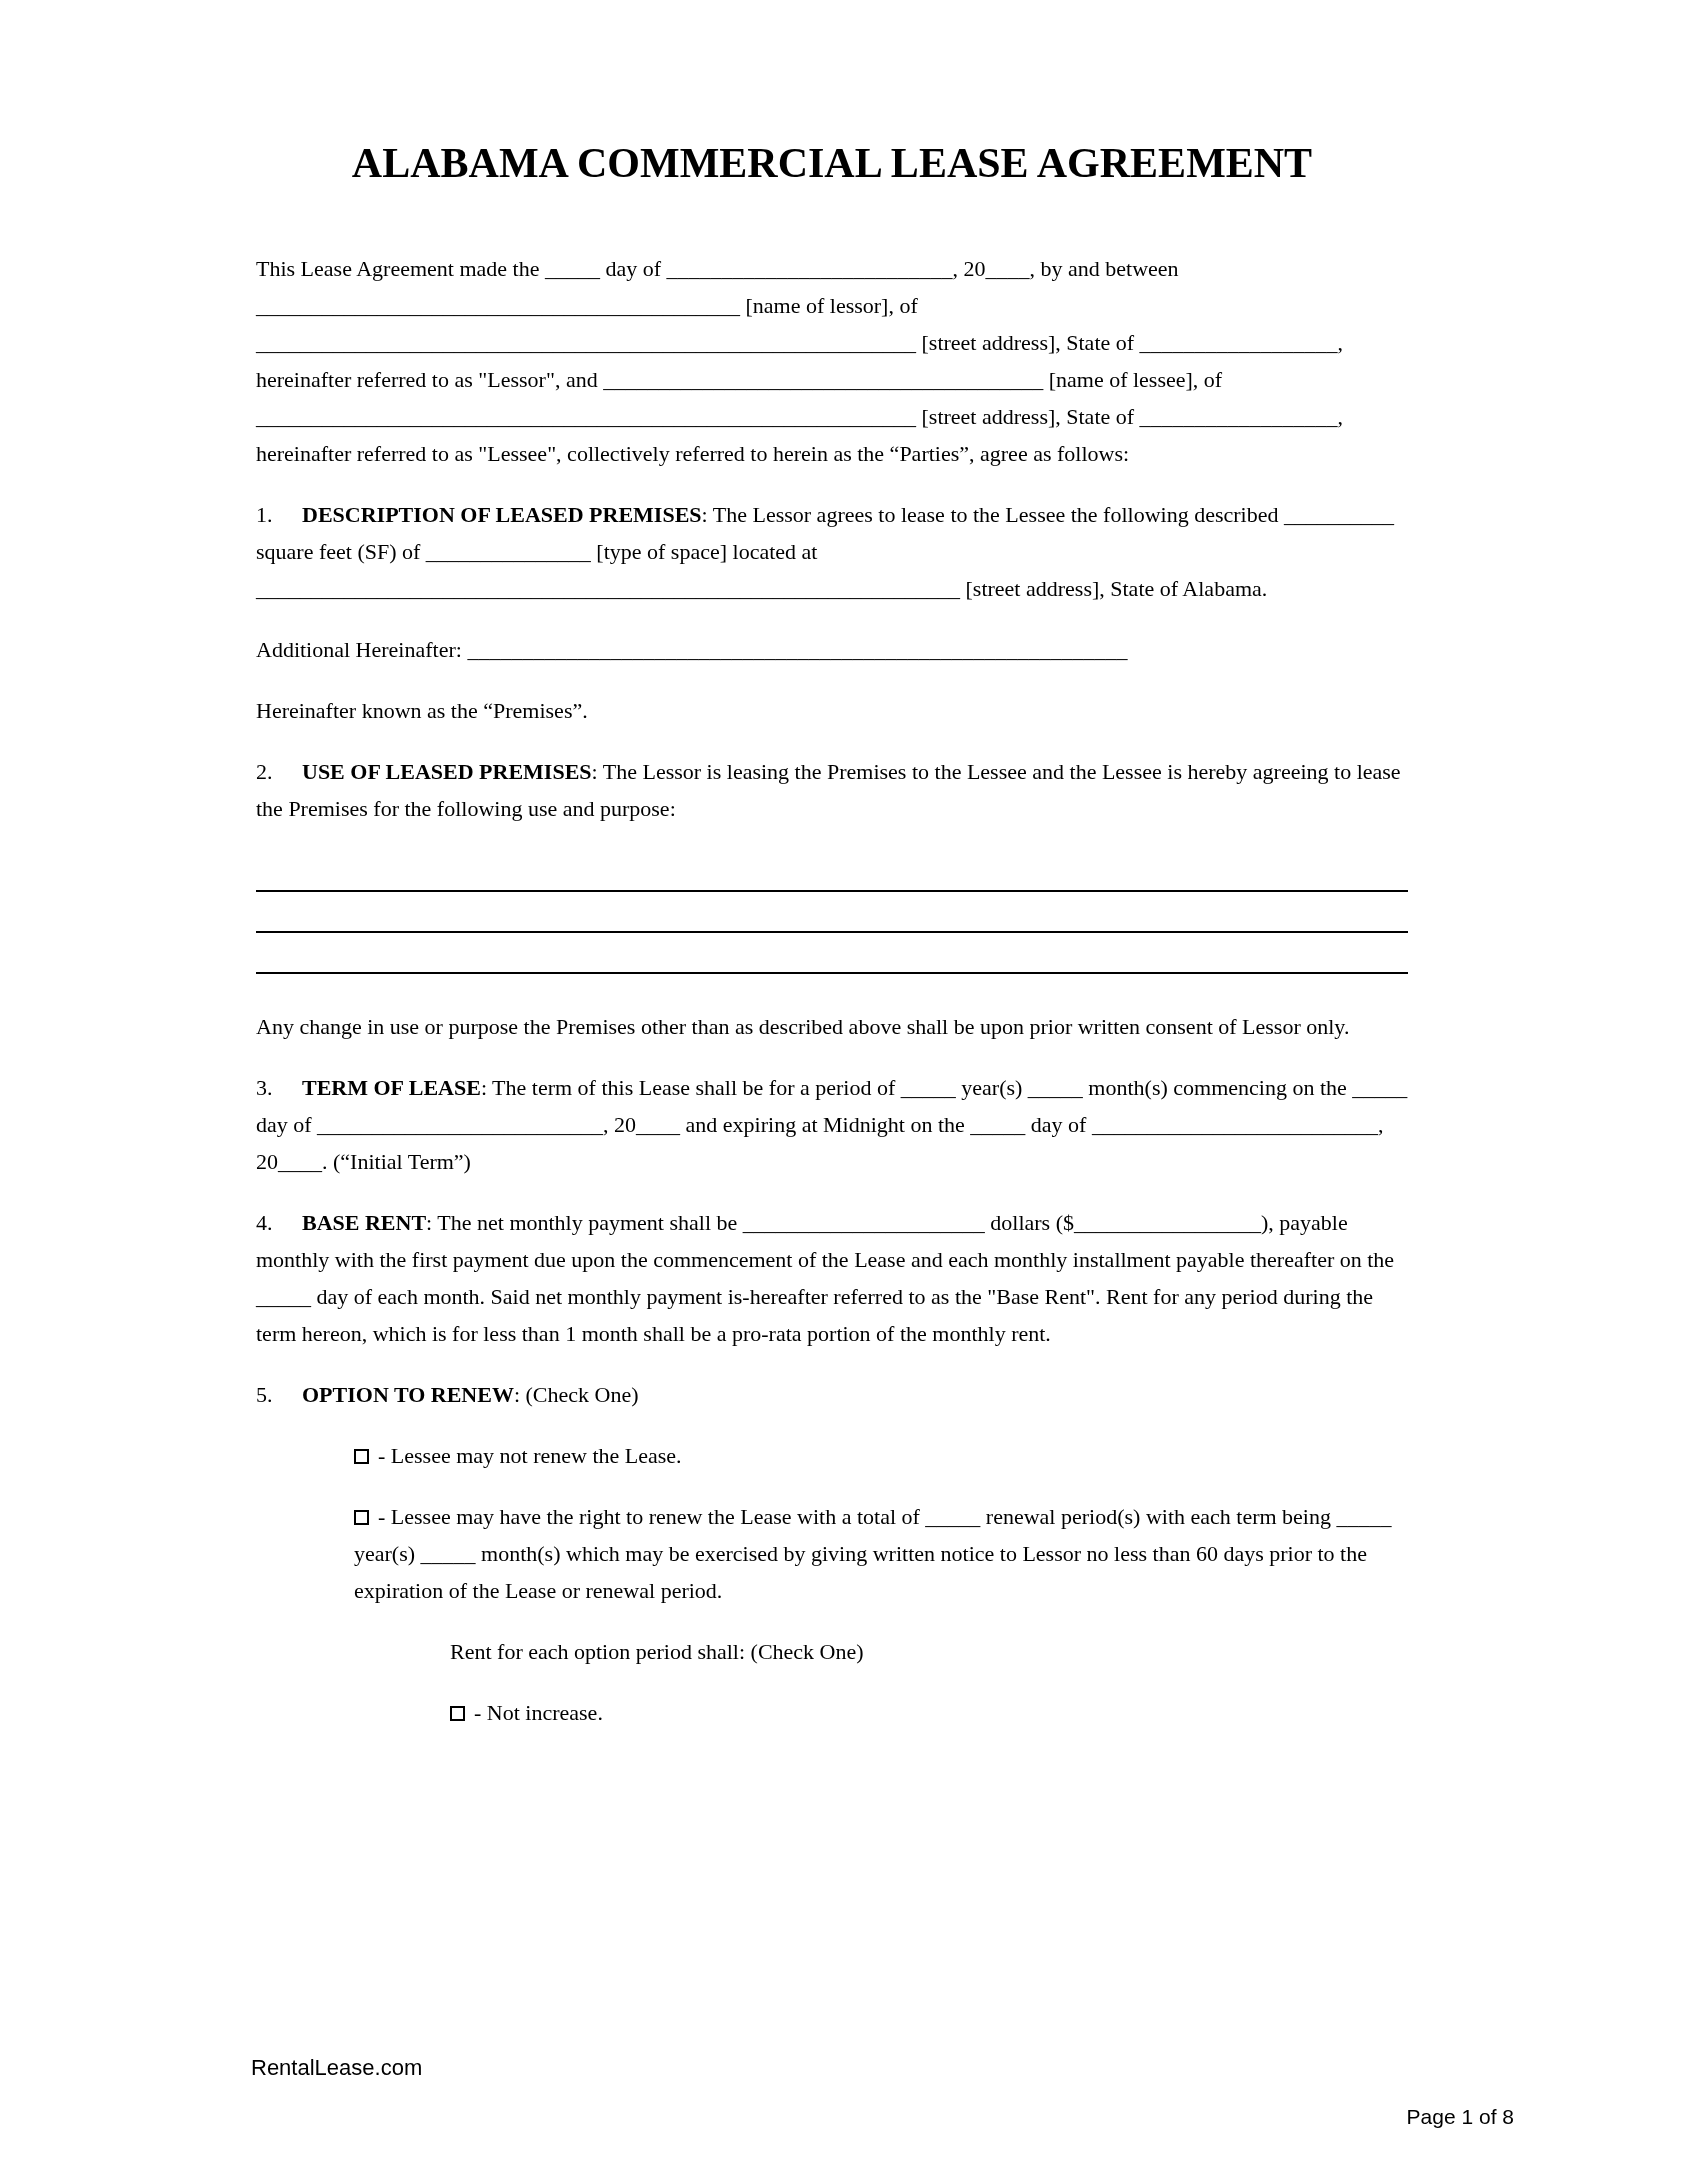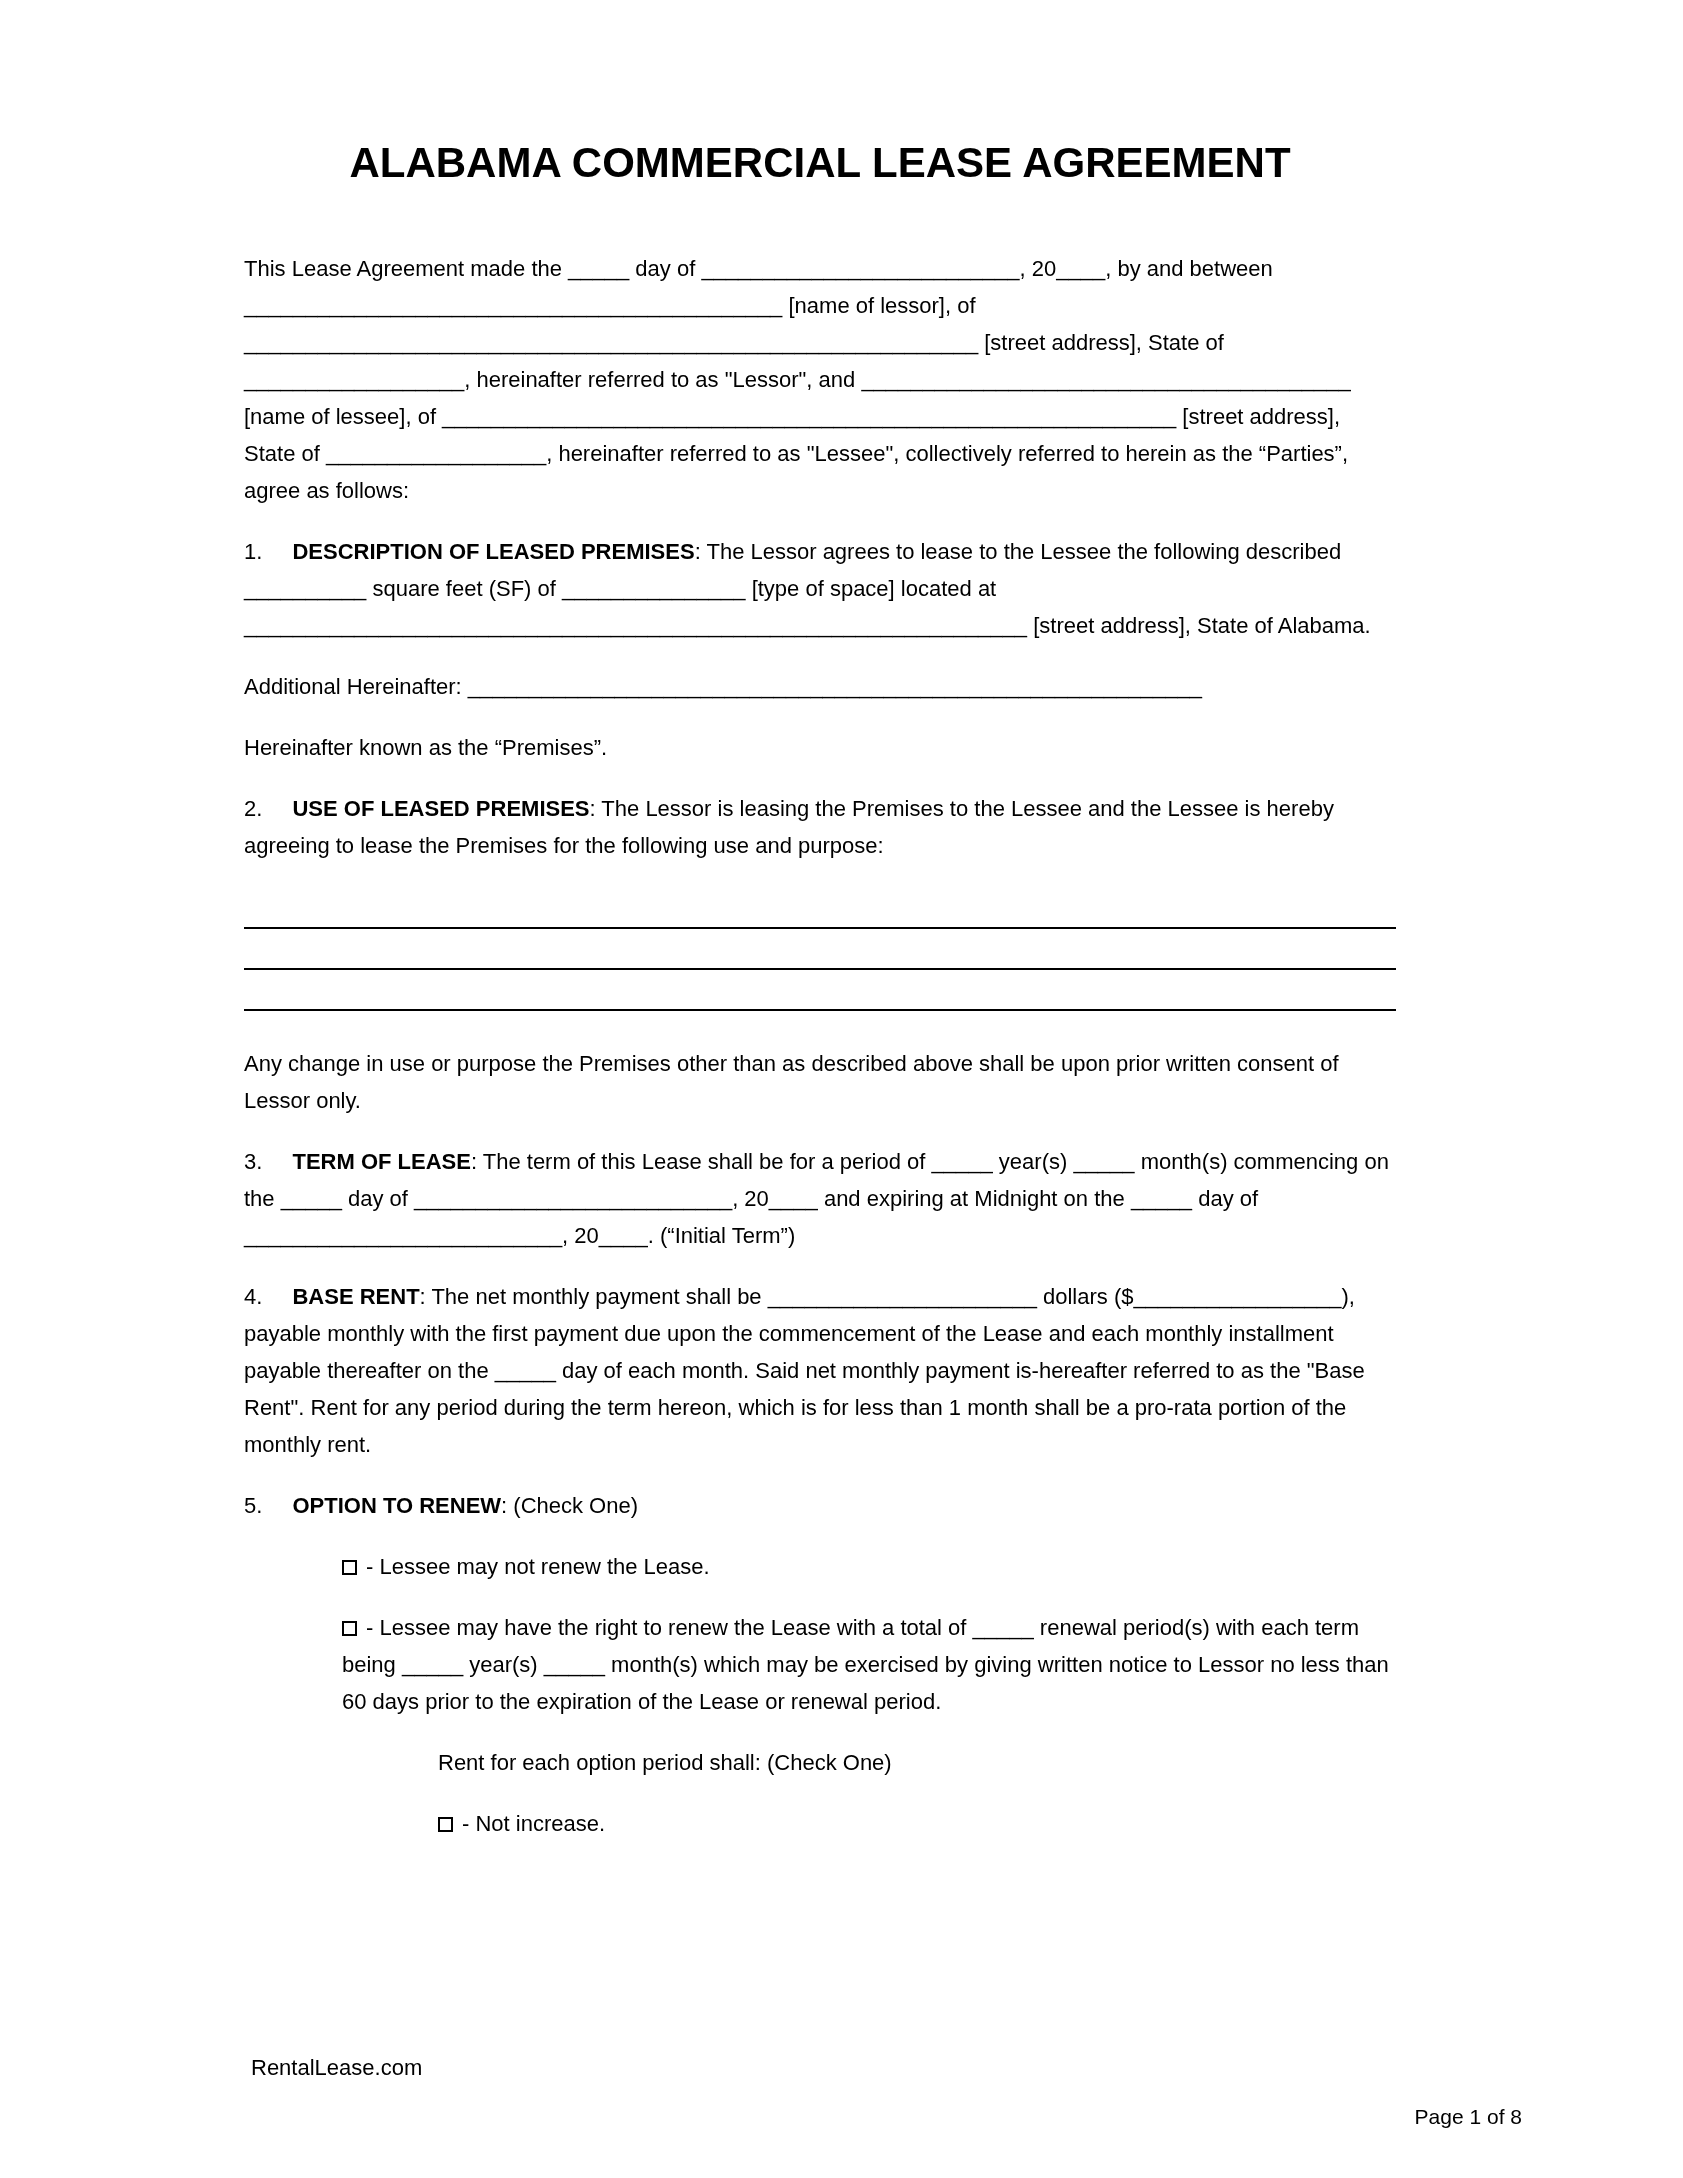--- a/index.html
+++ b/index.html
@@ -8,23 +8,24 @@
     position: relative;
     width: 1683px;
     height: 2178px;
     background: #ffffff;
     font-family: "Liberation Sans", sans-serif;
     color: #000000;
     overflow: hidden;
   }
   .content {
     position: absolute;
-    left: 244px;
+    left: 256px;
     top: 139px;
     width: 1152px;
+    font-family: Liberation Serif, serif;
   }
   .doc-title {
     font-size: 42px;
     font-weight: bold;
     text-align: center;
     margin-bottom: 63px;
     white-space: nowrap;
   }
   .para {
     font-size: 22px;
@@ -51,21 +52,21 @@
   }
   .footer-site {
     position: absolute;
     left: 251px;
     top: 2055px;
     font-size: 22px;
     color: #000000;
   }
   .footer-page {
     position: absolute;
-    right: 161px;
+    right: 169px;
     top: 2105px;
     font-size: 21px;
     color: #000000;
   }
 </style>
 </head>
 <body>
 
 <div class="page">
   <div class="content">

